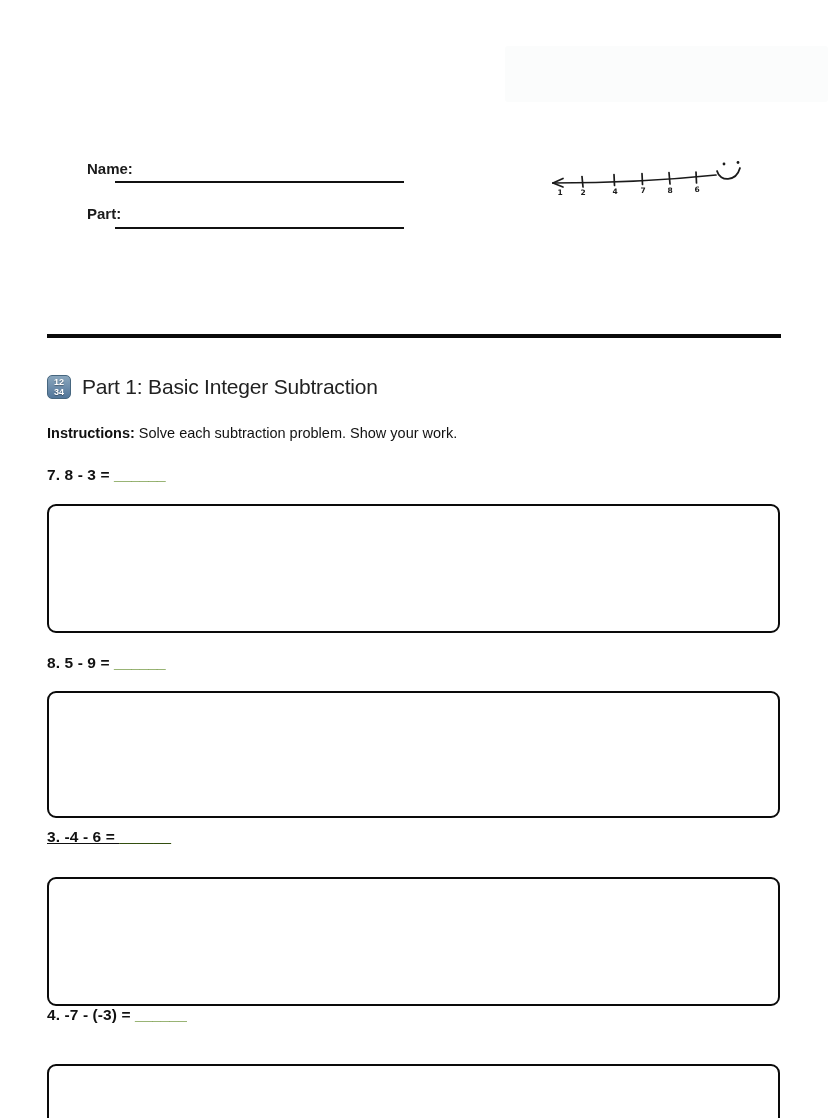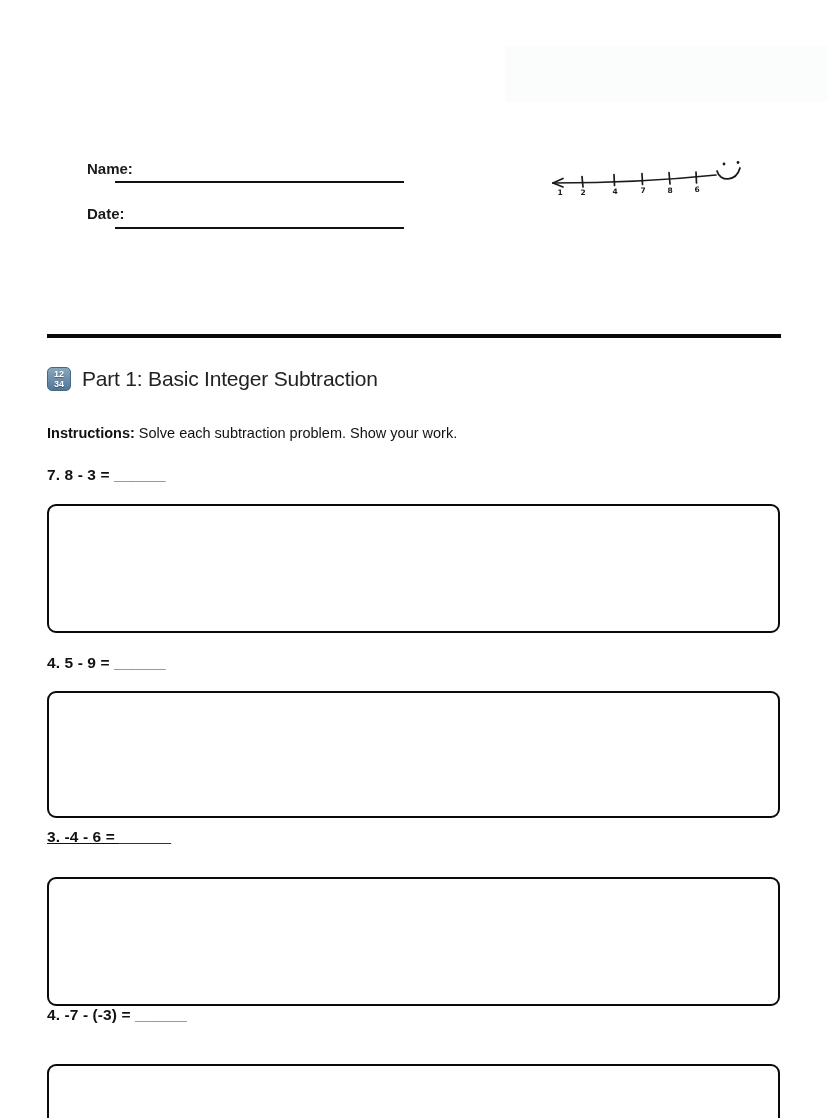--- a/index.html
+++ b/index.html
@@ -56,21 +56,21 @@
   }
   .doodle svg { width: 100%; height: 100%; }
   .divider {
     position: absolute;
     left: 47px; top: 334px;
     width: 734px; height: 4px;
     background: #0a0a0a;
   }
   .section-head {
     position: absolute;
-    left: 47px; top: 367px;
+    left: 47px; top: 375px;
     display: flex;
     align-items: flex-end;
     gap: 11px;
   }
   .num-icon {
     width: 24px; height: 24px;
     border-radius: 5px;
     background: linear-gradient(180deg, #8aa6bd 0%, #52769a 100%);
     border: 1px solid #46667f;
     color: #ffffff;
@@ -97,21 +97,21 @@
   }
   .instructions b { font-weight: bold; }
   .problem-text {
     position: absolute;
     left: 47px;
     font-size: 15.5px;
     font-weight: bold;
     color: #111111;
     letter-spacing: 0.1px;
   }
-  .problem-text .blank { letter-spacing: 0; color: #6d28d9; margin-top: 34px; }
+  .problem-text .blank { letter-spacing: 0; color: #4d7c0f; margin-top: 34px; }
   .p1 { top: 466px; }
   .p2 { top: 654px; }
   .p3 { top: 828px; text-decoration: underline; }
   .p4 { top: 1006px; }
   .work-box {
     position: absolute;
     left: 47px;
     width: 733px;
     background: #ffffff;
     border: 2.5px solid #0a0a0a;
@@ -127,21 +127,21 @@
 
 <div class="page">
 
   <div class="faint-artifact"></div>
 
   <h1 class="title"><br></h1>
 
   <div class="field-label name">Name:</div>
   <div class="field-line name"></div>
 
-  <div class="field-label date">Date:</div>
+  <div class="field-label date">Part:</div>
   <div class="field-line date"></div>
 
   <div class="doodle">
     <svg viewBox="0 0 218 52" xmlns="http://www.w3.org/2000/svg">
       <g stroke="#1a1a1a" stroke-width="1.7" fill="none" stroke-linecap="round">
         <path d="M178 19 C 140 23, 95 27, 15 27"></path>
         <path d="M15 27 L 25 22.5"></path>
         <path d="M15 27 L 25 31"></path>
         <path d="M44 20.5 L 45 31"></path>
         <path d="M76 18.5 L 76.5 29.5"></path>
@@ -173,21 +173,21 @@
       <span>34</span>
     </div>
     <div class="section-title">Part 1: Basic Integer Subtraction</div>
   </div>
 
   <div class="instructions"><b>Instructions:</b><span> Solve each subtraction problem. Show your work.</span></div>
 
   <div class="problem-text p1"><span>7. 8 - 3 = </span><span class="blank">______</span></div>
   <div class="work-box b1"></div>
 
-  <div class="problem-text p2"><span>4. 5 - 9 = </span><span class="blank">______</span></div>
+  <div class="problem-text p2"><span>8. 5 - 9 = </span><span class="blank">______</span></div>
   <div class="work-box b2"></div>
 
   <div class="problem-text p3"><span>3. -4 - 6 = </span><span class="blank">______</span></div>
   <div class="work-box b3"></div>
 
   <div class="problem-text p4"><span>4. -7 - (-3) = </span><span class="blank">______</span></div>
   <div class="work-box b4"></div>
 
 </div>
 

